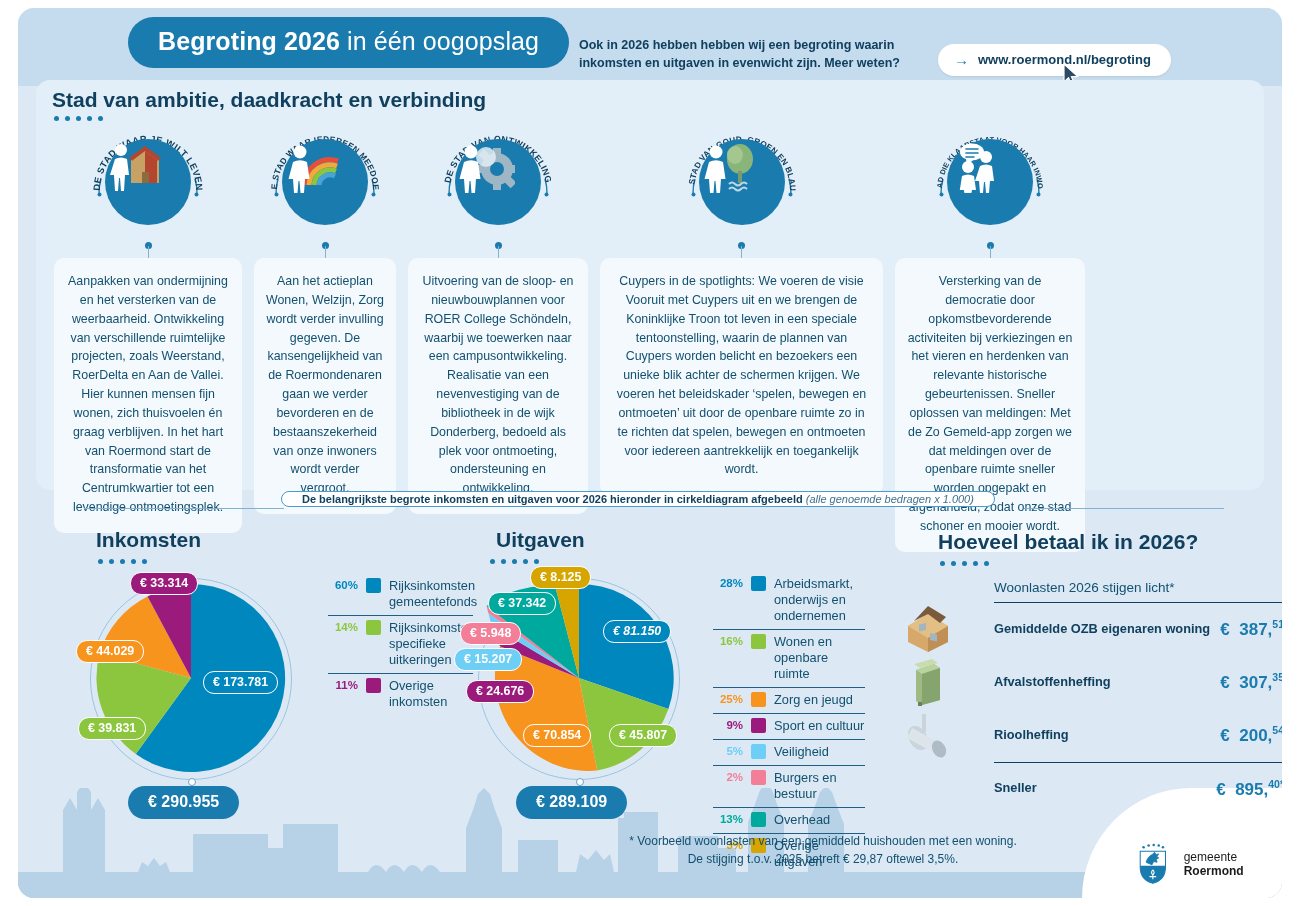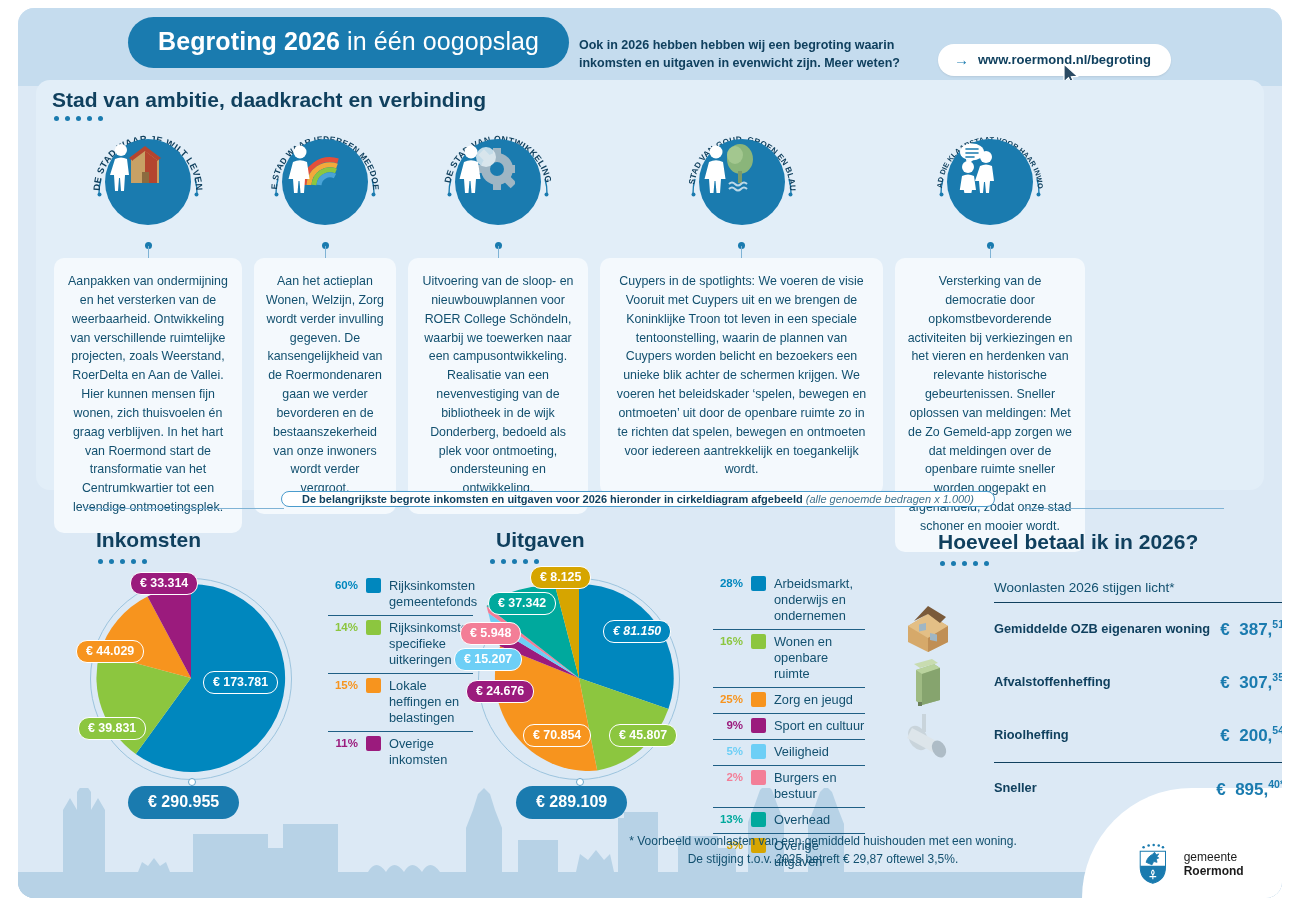--- a/index.html
+++ b/index.html
@@ -389,25 +389,20 @@
         <span class="lg-pct" style="color:#0087BE;">60%</span>
         <span class="lg-sw" style="background:#0087BE;"></span>
         <span class="lg-lab">Rijksinkomsten gemeentefonds</span>
       </div>
       <div class="lg-row">
         <span class="lg-pct" style="color:#8CC63F;">14%</span>
         <span class="lg-sw" style="background:#8CC63F;"></span>
         <span class="lg-lab">Rijksinkomsten specifieke uitkeringen</span>
       </div>
       <div class="lg-row">
-        <span class="lg-pct" style="color:#F7941E;">15%</span>
-        <span class="lg-sw" style="background:#F7941E;"></span>
-        <span class="lg-lab">Lokale heffingen en belastingen</span>
-      </div>
-      <div class="lg-row">
         <span class="lg-pct" style="color:#9B1B7D;">11%</span>
         <span class="lg-sw" style="background:#9B1B7D;"></span>
         <span class="lg-lab">Overige inkomsten</span>
       </div>
     </div>
   </div>
 
   <div class="chart-sec" style="left:452px; top:520px; width:410px; height:300px;">
     <div class="h2" style="left:18px; top:0;margin-left:8px;">Uitgaven</div>
     <div class="dots" style="left:20px; top:31px;">

